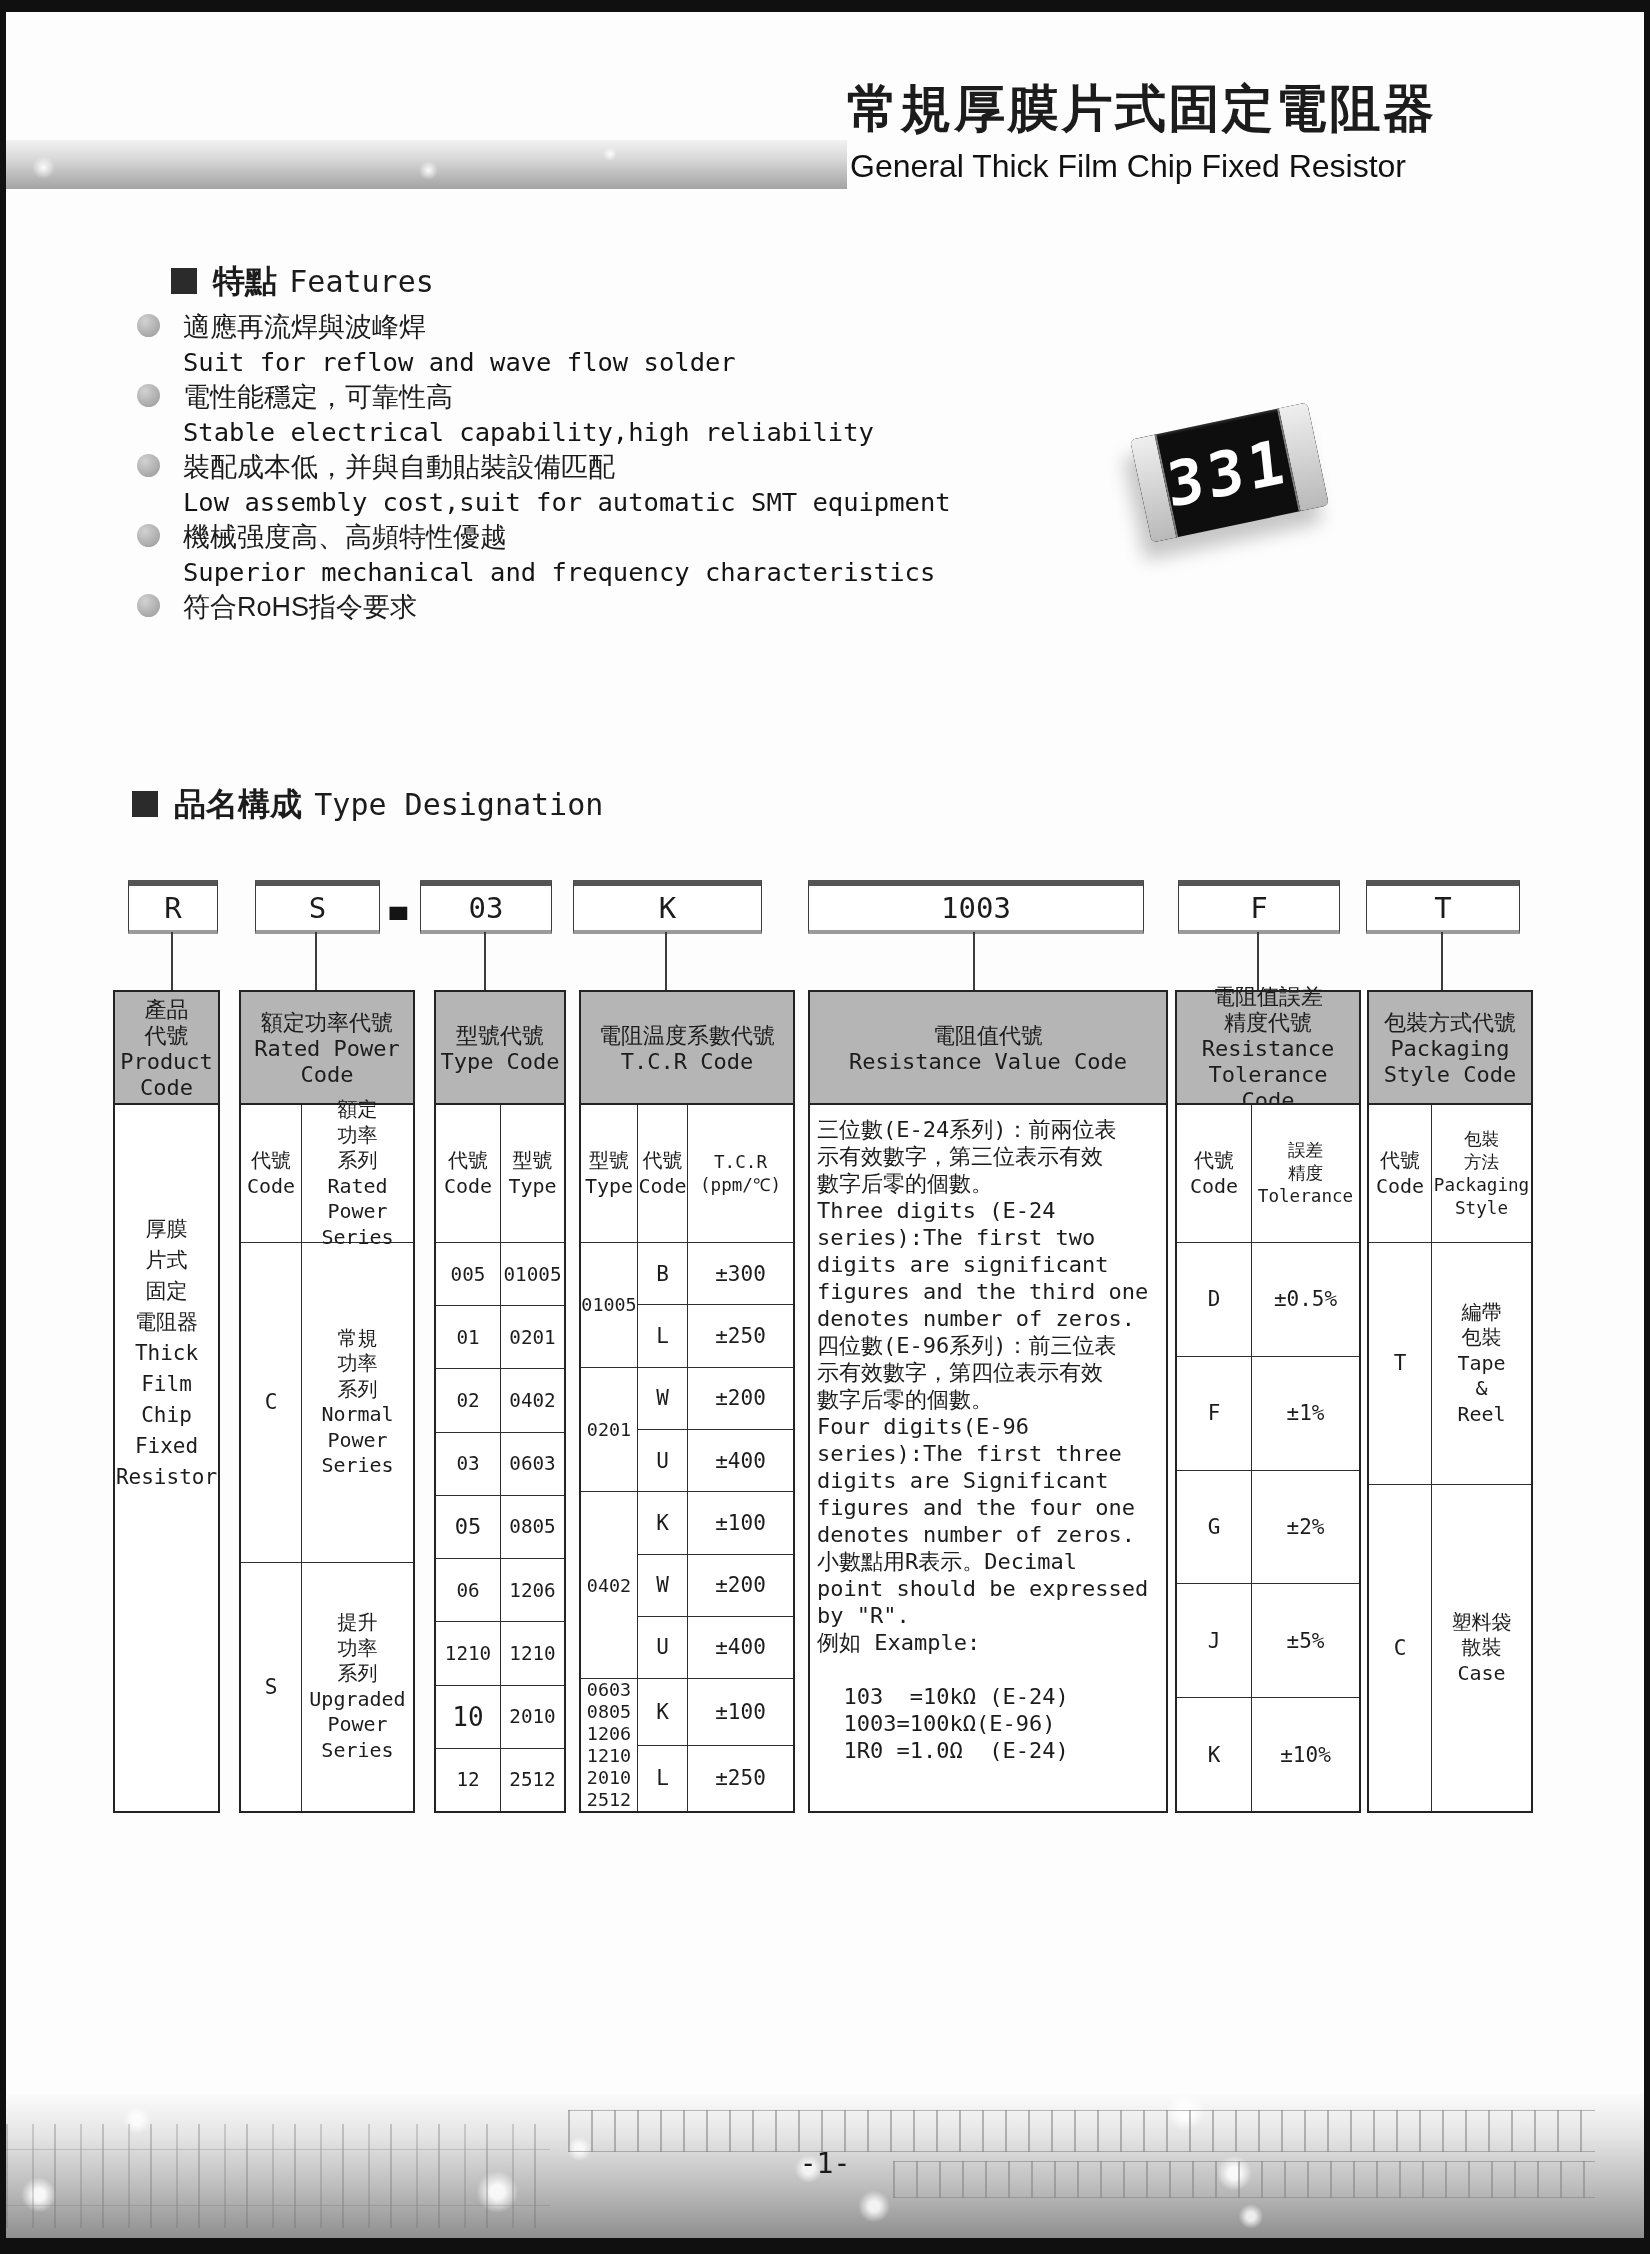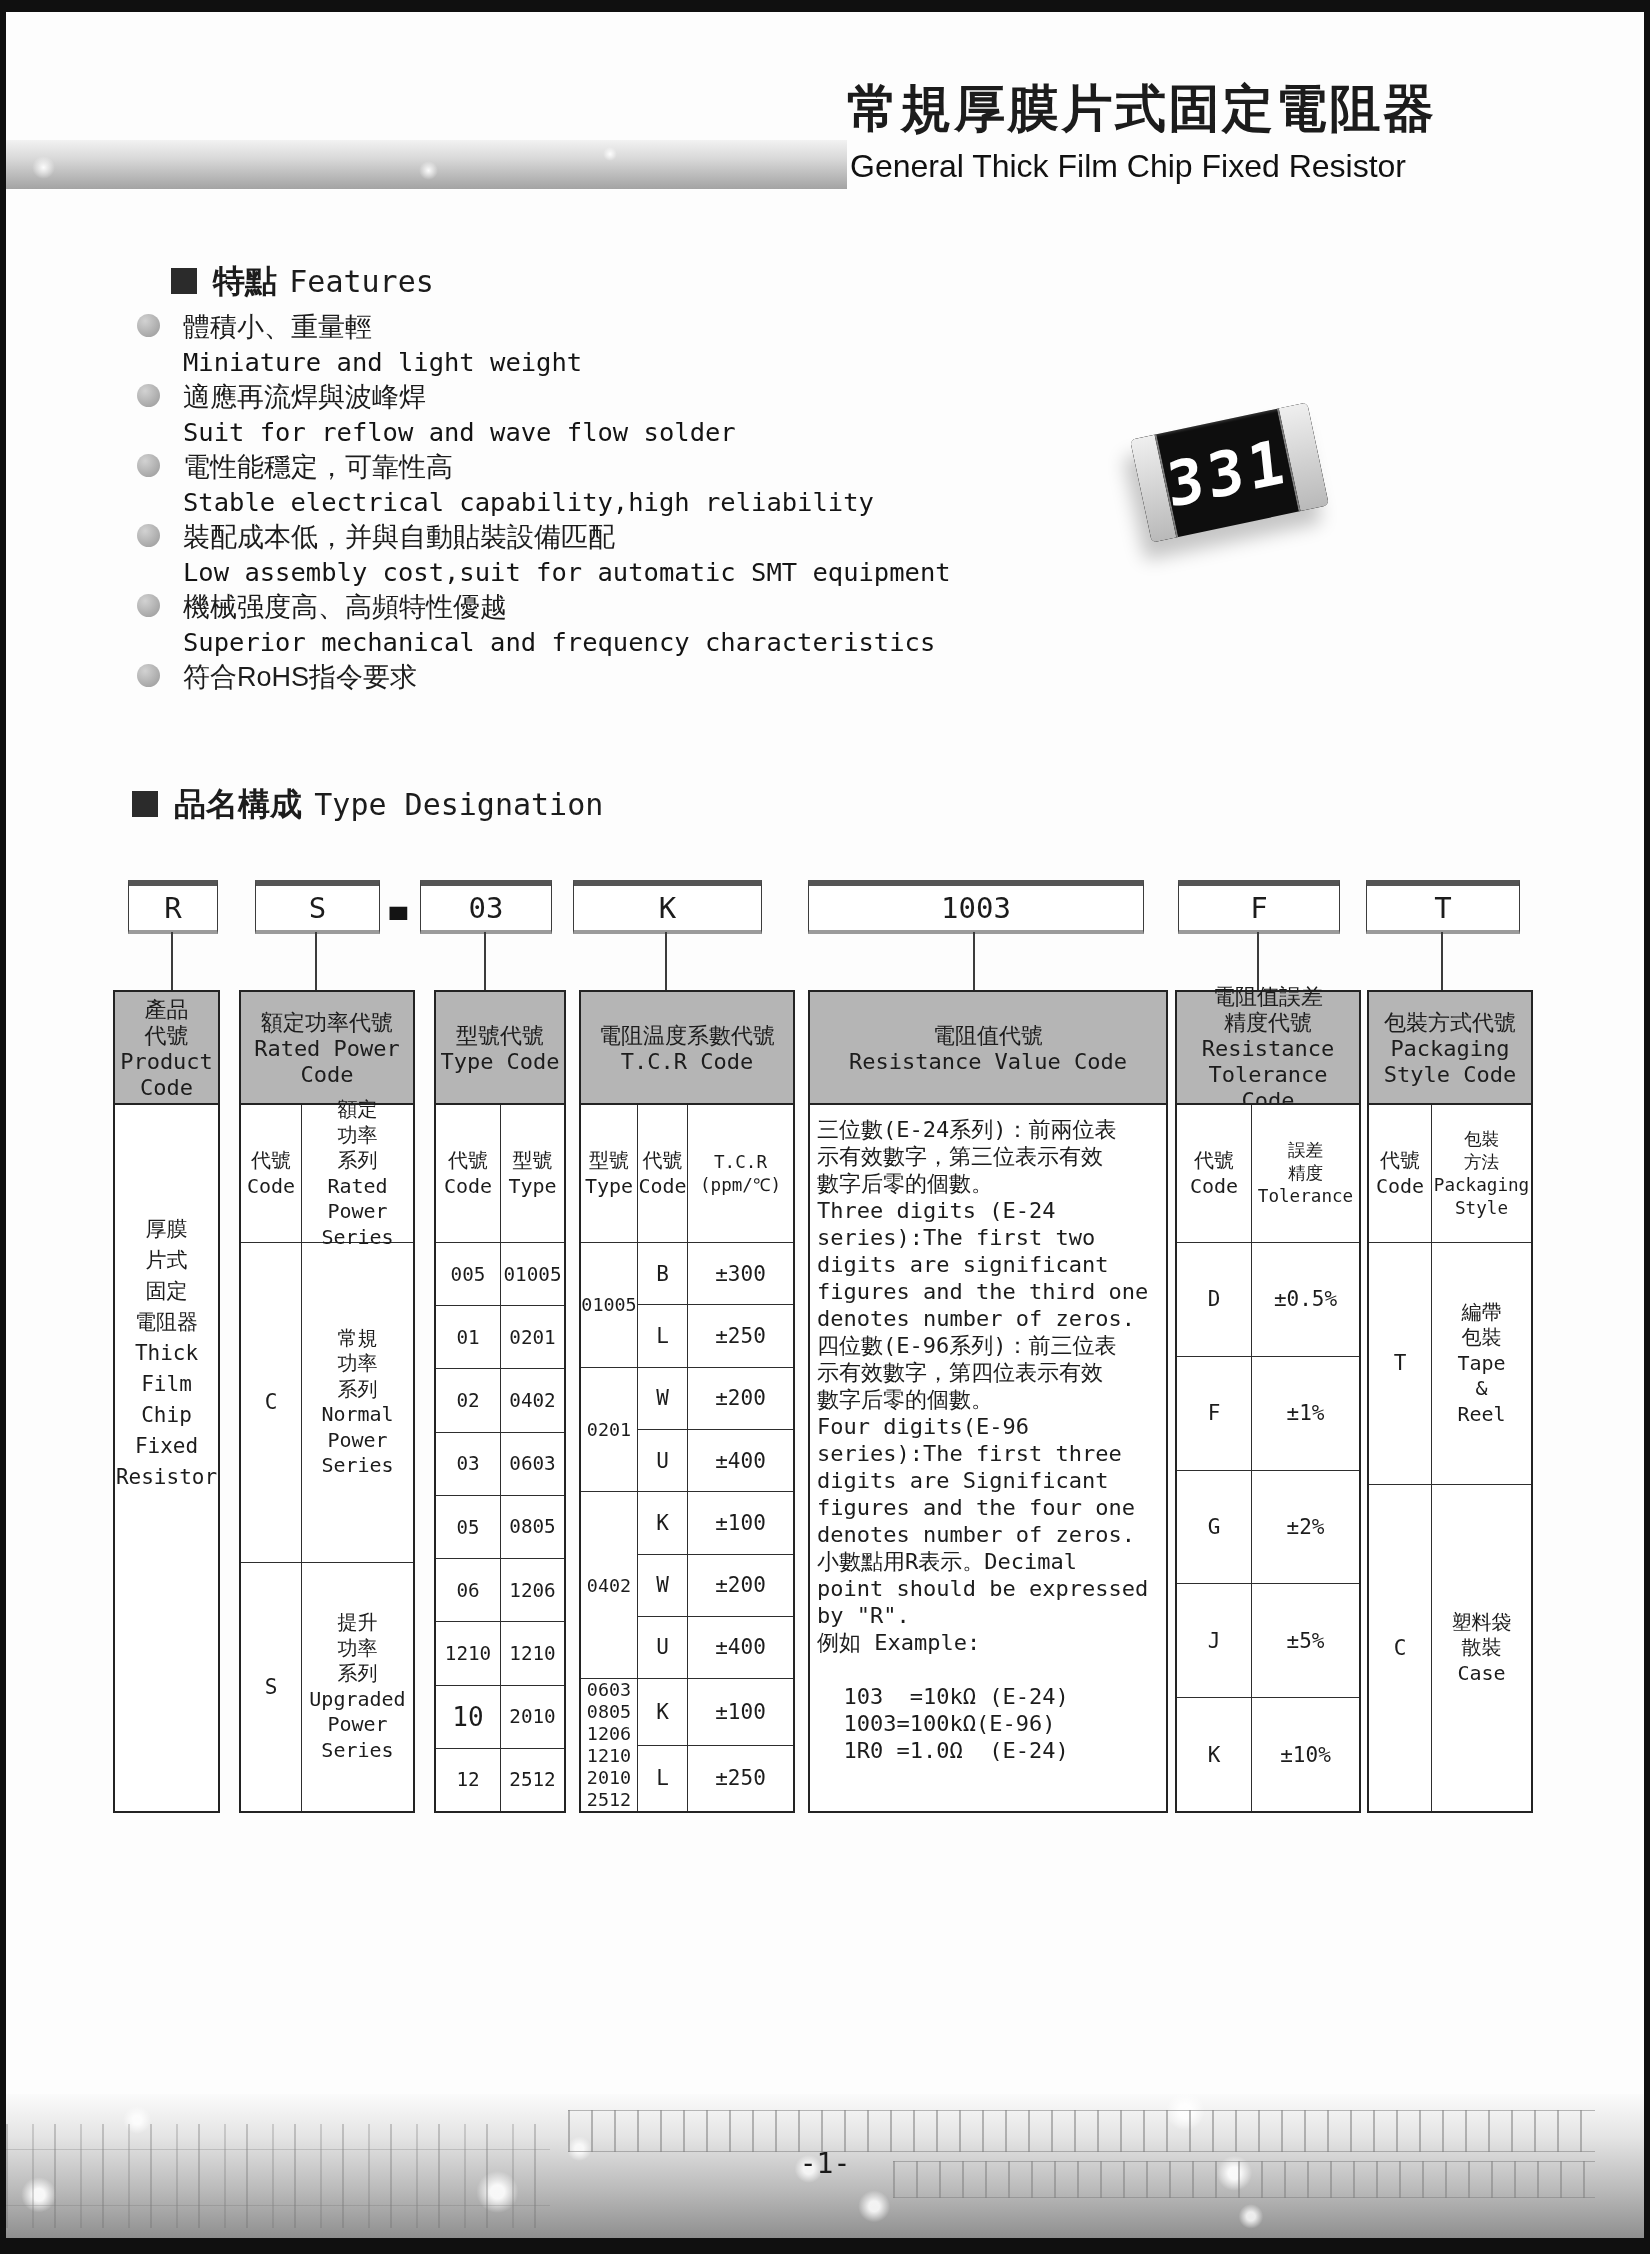--- a/index.html
+++ b/index.html
@@ -120,25 +120,20 @@
   <div id="title-zh" class="abs">常規厚膜片式固定電阻器</div>
   <div id="title-en" class="abs">General Thick Film Chip Fixed Resistor</div>
 
   <div class="abs sect" style="left:132px;top:260px;padding-left:39px;">
     <span class="sq"></span><span class="zh">特點</span><span class="en">Features</span>
   </div>
 
   <div id="features" class="abs">
     <div class="feat">
       <span class="bullet"></span>
-      <div class="zh">體積小、重量輕</div>
-      <div class="en">Miniature and light weight</div>
-    </div>
-    <div class="feat">
-      <span class="bullet"></span>
       <div class="zh">適應再流焊與波峰焊</div>
       <div class="en">Suit for reflow and wave flow solder</div>
     </div>
     <div class="feat">
       <span class="bullet"></span>
       <div class="zh">電性能穩定，可靠性高</div>
       <div class="en">Stable electrical capability,high reliability</div>
     </div>
     <div class="feat">
       <span class="bullet"></span>
@@ -269,21 +264,21 @@
         </div>
       <div class="r">
           <div class="cell br val c3l" style="font-size:19.3px">02</div>
           <div class="cell" style="flex:1;font-size:19.3px">0402</div>
         </div>
       <div class="r">
           <div class="cell br val c3l" style="font-size:19.3px">03</div>
           <div class="cell" style="flex:1;font-size:19.3px">0603</div>
         </div>
       <div class="r">
-          <div class="cell br val c3l" style="font-size:19px">05</div>
+          <div class="cell br val c3l" style="font-size:22px">05</div>
           <div class="cell" style="flex:1;font-size:19.3px">0805</div>
         </div>
       <div class="r">
           <div class="cell br val c3l" style="font-size:19.3px">06</div>
           <div class="cell" style="flex:1;font-size:19.3px">1206</div>
         </div>
       <div class="r">
           <div class="cell br val c3l" style="font-size:19.3px">1210</div>
           <div class="cell" style="flex:1;font-size:19.3px">1210</div>
         </div>

